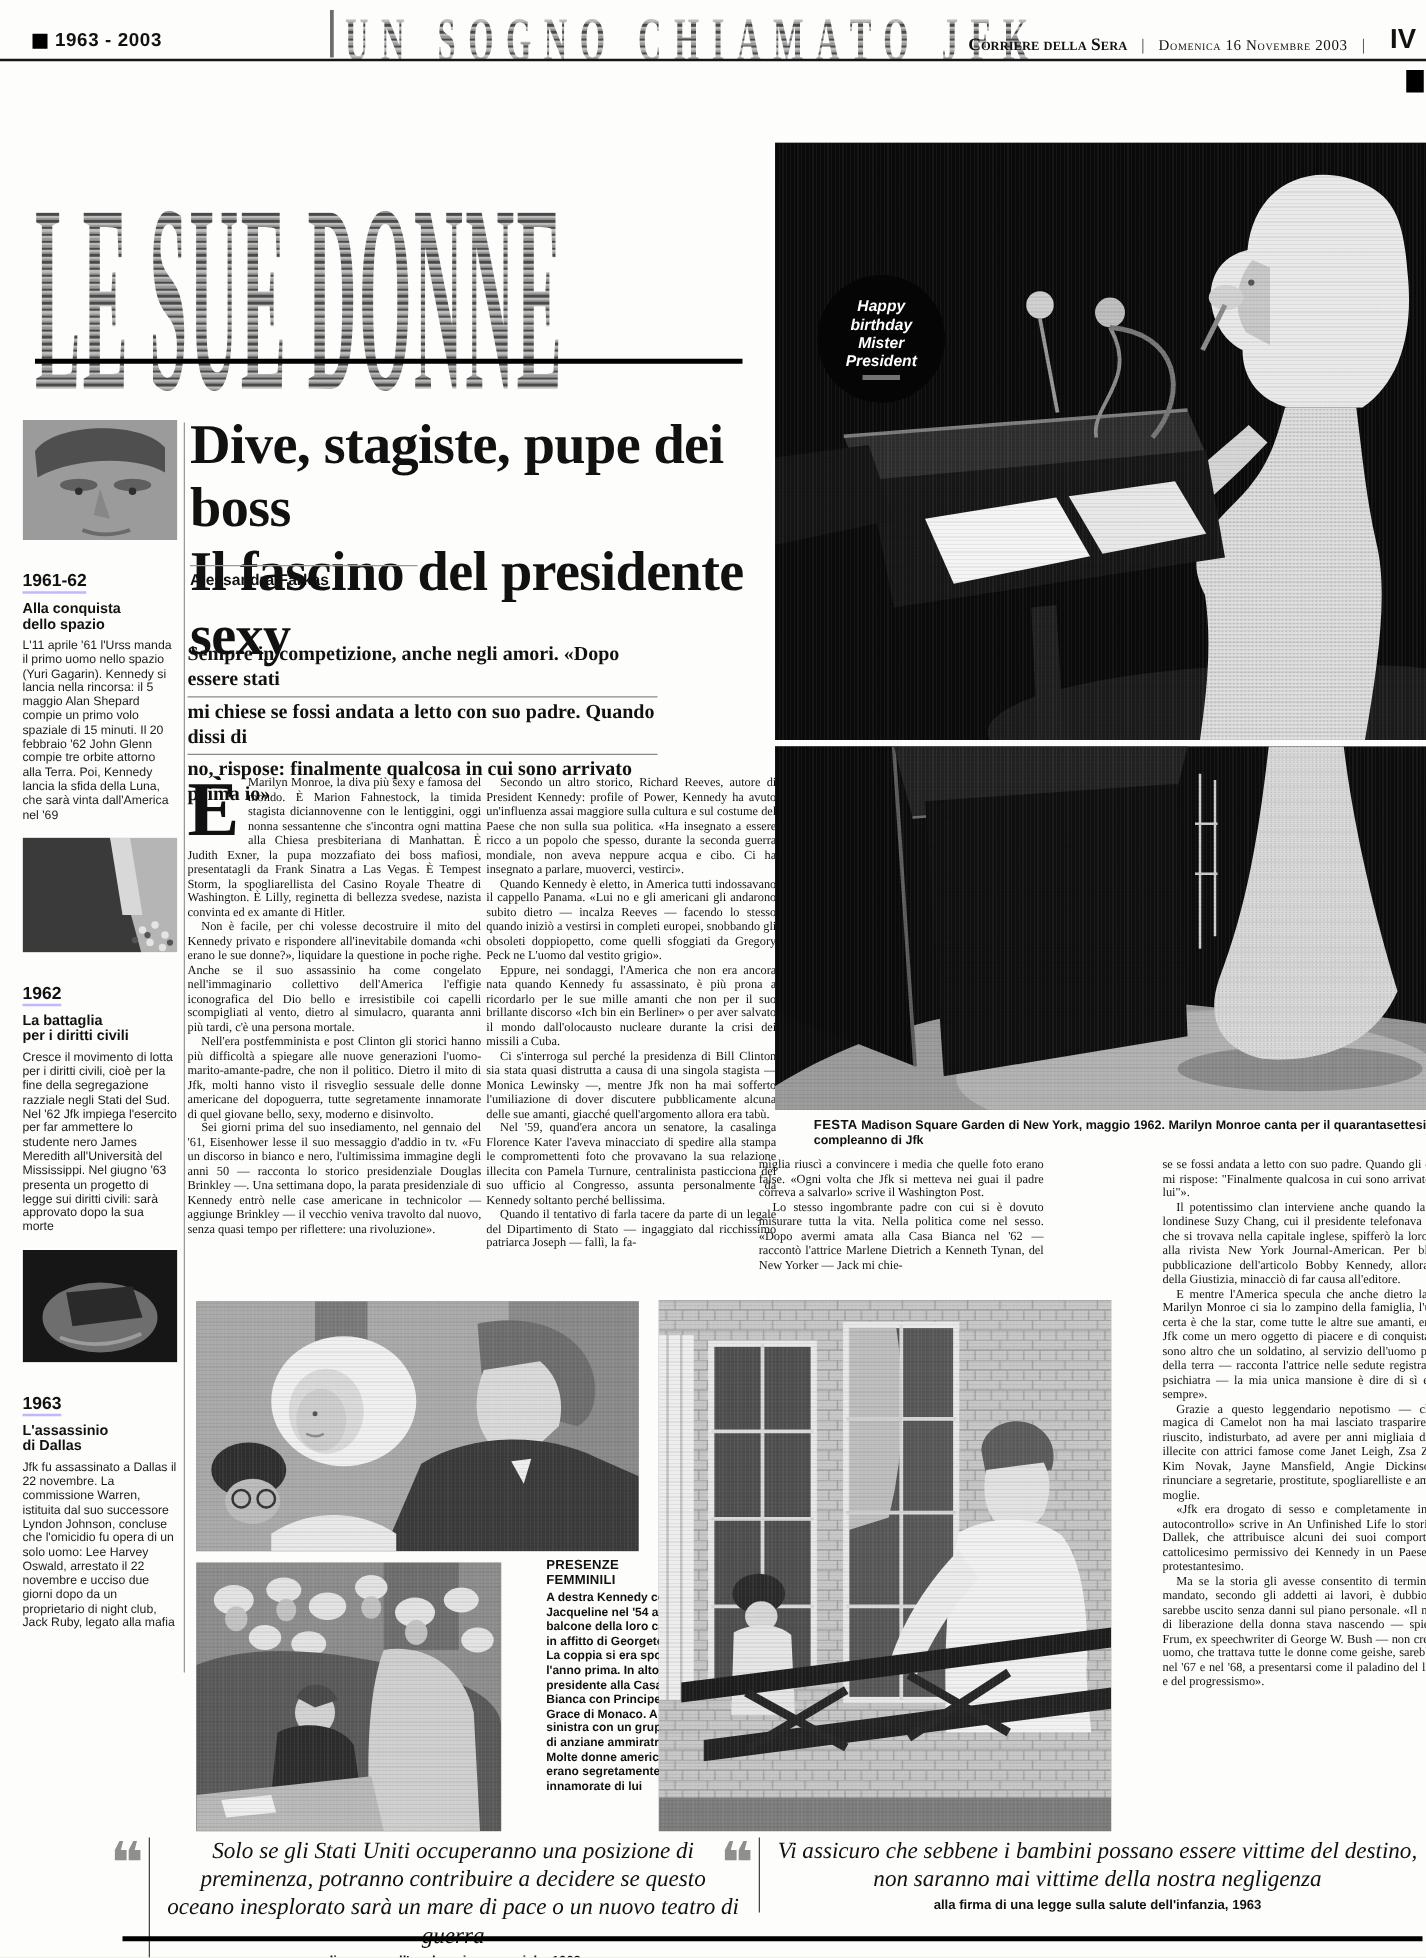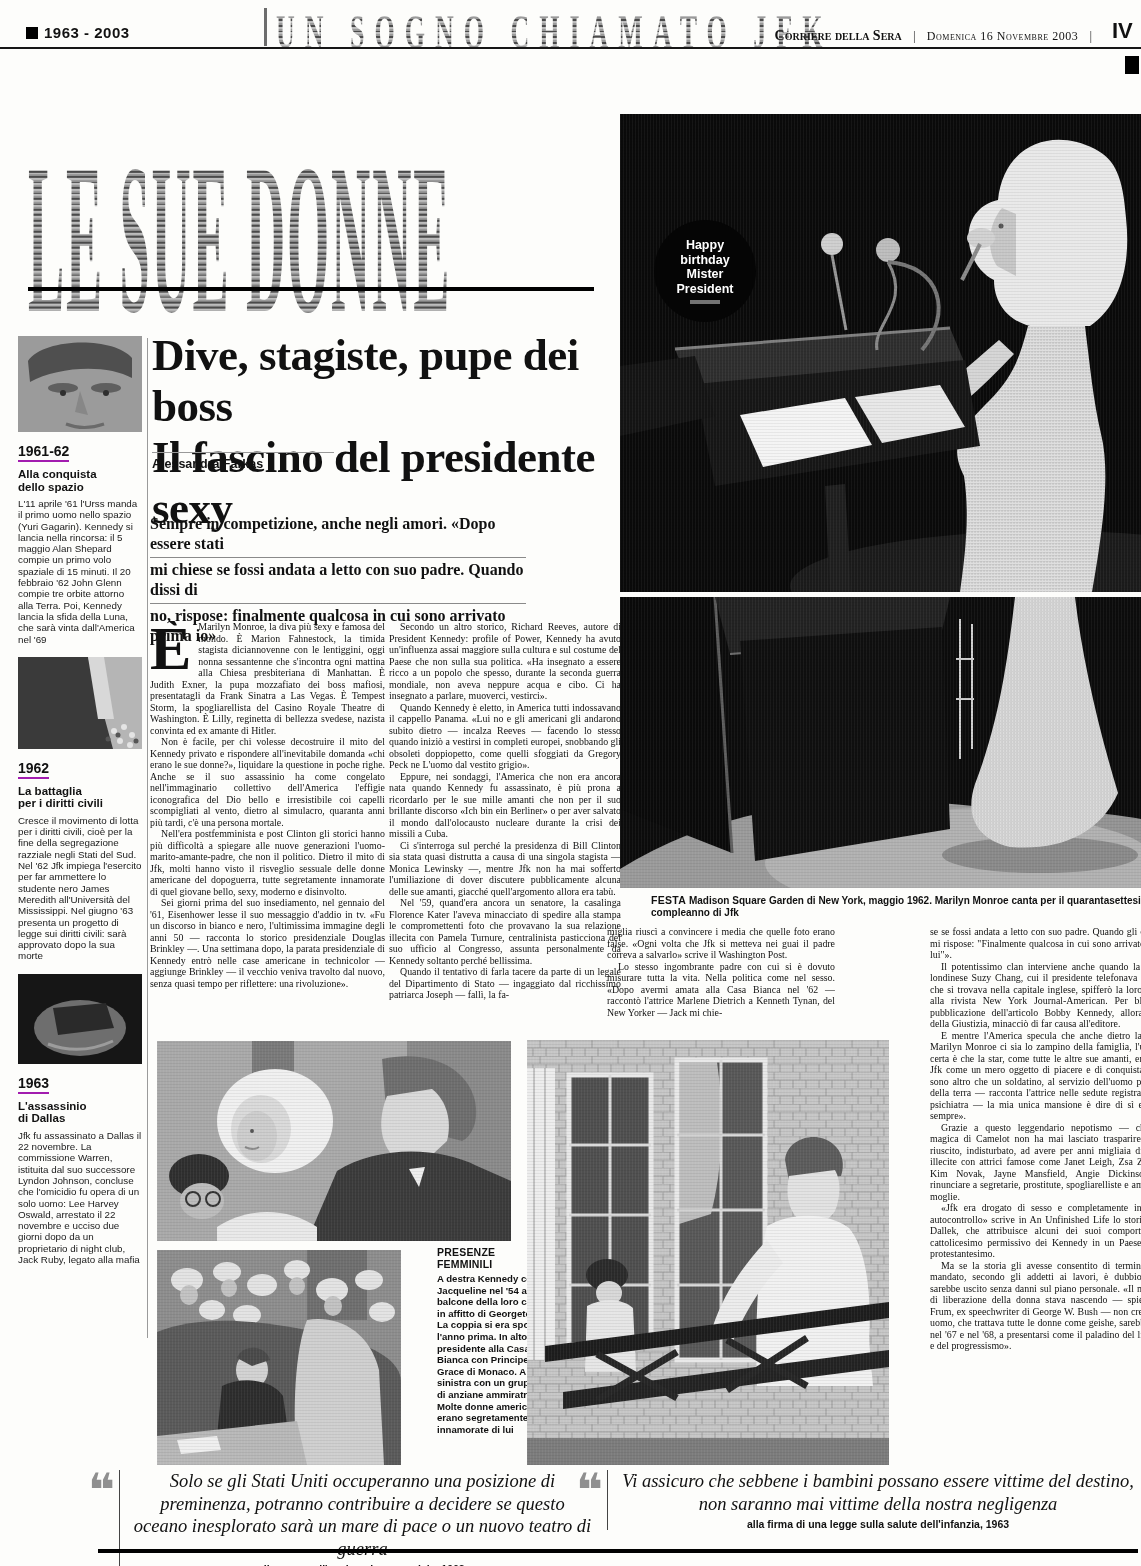--- a/index.html
+++ b/index.html
@@ -29,22 +29,22 @@
 
   
   .page-title{left:28px;top:116px;white-space:nowrap;}
   .page-title span{display:inline-block;transform:scale(.46,1.82);transform-origin:top left;
      font-family:"Liberation Serif",serif;font-weight:bold;font-size:118px;letter-spacing:4px;}
   .title-rule{left:28px;top:287px;width:566px;height:4px;background:#000;}
 
   
   .sidebar{left:18px;top:336px;width:124px;font-family:"Liberation Sans",sans-serif;}
   .sb-photo{width:124px;position:relative;overflow:hidden;}
-  .sb-year{margin-top:11px;font-size:14px;font-weight:bold;display:inline-block;
-           border-bottom:2px solid #a21caf;padding-bottom:1px;}
+  .sb-year{margin-top:24px;font-size:14px;font-weight:bold;display:inline-block;
+           border-bottom:2px solid #c4b5fd;padding-bottom:1px;}
   .sb-title{margin-top:6px;font-size:11.5px;font-weight:bold;line-height:12.5px;white-space:pre-line;}
   .sb-body{margin-top:5px;font-size:9.8px;line-height:11.3px;color:#1a1a1a;}
   .sb-rule{left:147px;top:338px;width:1px;height:1000px;background:#9a9a9a;}
 
   
   .headline{left:152px;top:330px;width:456px;font-size:45px;line-height:51px;
             font-weight:bold;letter-spacing:-.5px;}
   .byline{left:152px;top:452px;width:200px;font-family:"Liberation Sans",sans-serif;}
   .byline .rule{width:182px;height:1px;background:#999;}
   .byline .nm{font-weight:bold;font-size:12.5px;margin-top:4px;}
@@ -70,21 +70,21 @@
   .photo::after{content:"";position:absolute;inset:0;pointer-events:none;
      background-image:repeating-linear-gradient(0deg,rgba(0,0,0,.06) 0 1px,transparent 1px 3px),
                       repeating-linear-gradient(90deg,rgba(255,255,255,.05) 0 1px,transparent 1px 3px);}
   .p-top{left:620px;top:114px;width:521px;height:478px;}
   .p-bot{left:620px;top:597px;width:521px;height:291px;}
   .p-a{left:157px;top:1041px;width:354px;height:200px;}
   .p-b{left:157px;top:1250px;width:244px;height:215px;}
   .p-c{left:527px;top:1040px;width:362px;height:425px;}
 
   .badge{left:654px;top:220px;width:102px;height:102px;border-radius:50%;background:#050505;
-         display:flex;flex-direction:column;align-items:center;justify-content:center;z-index:5;}
+         display:flex;flex-direction:column;align-items:center;justify-content:center;z-index:5;font-style:italic;}
   .badge .tx{color:#fff;font-family:"Liberation Sans",sans-serif;font-weight:bold;
              font-size:12.5px;line-height:14.5px;text-align:center;white-space:pre-line;}
   .badge .sub{width:30px;height:4px;margin-top:4px;background:#8f8f8f;opacity:.8;}
 
   .festa{left:651px;top:894px;width:521px;font-family:"Liberation Sans",sans-serif;
          font-weight:bold;font-size:10px;line-height:12px;}
   .festa .lb{font-size:10.5px;letter-spacing:.3px;}
   .presenze{left:409px;top:1247px;width:114px;font-family:"Liberation Sans",sans-serif;font-weight:bold;margin-left:28px;}
   .presenze .t{font-size:10.5px;line-height:11.5px;white-space:pre-line;letter-spacing:.2px;}
   .presenze .c{margin-top:3px;font-size:9.6px;line-height:11.6px;}

